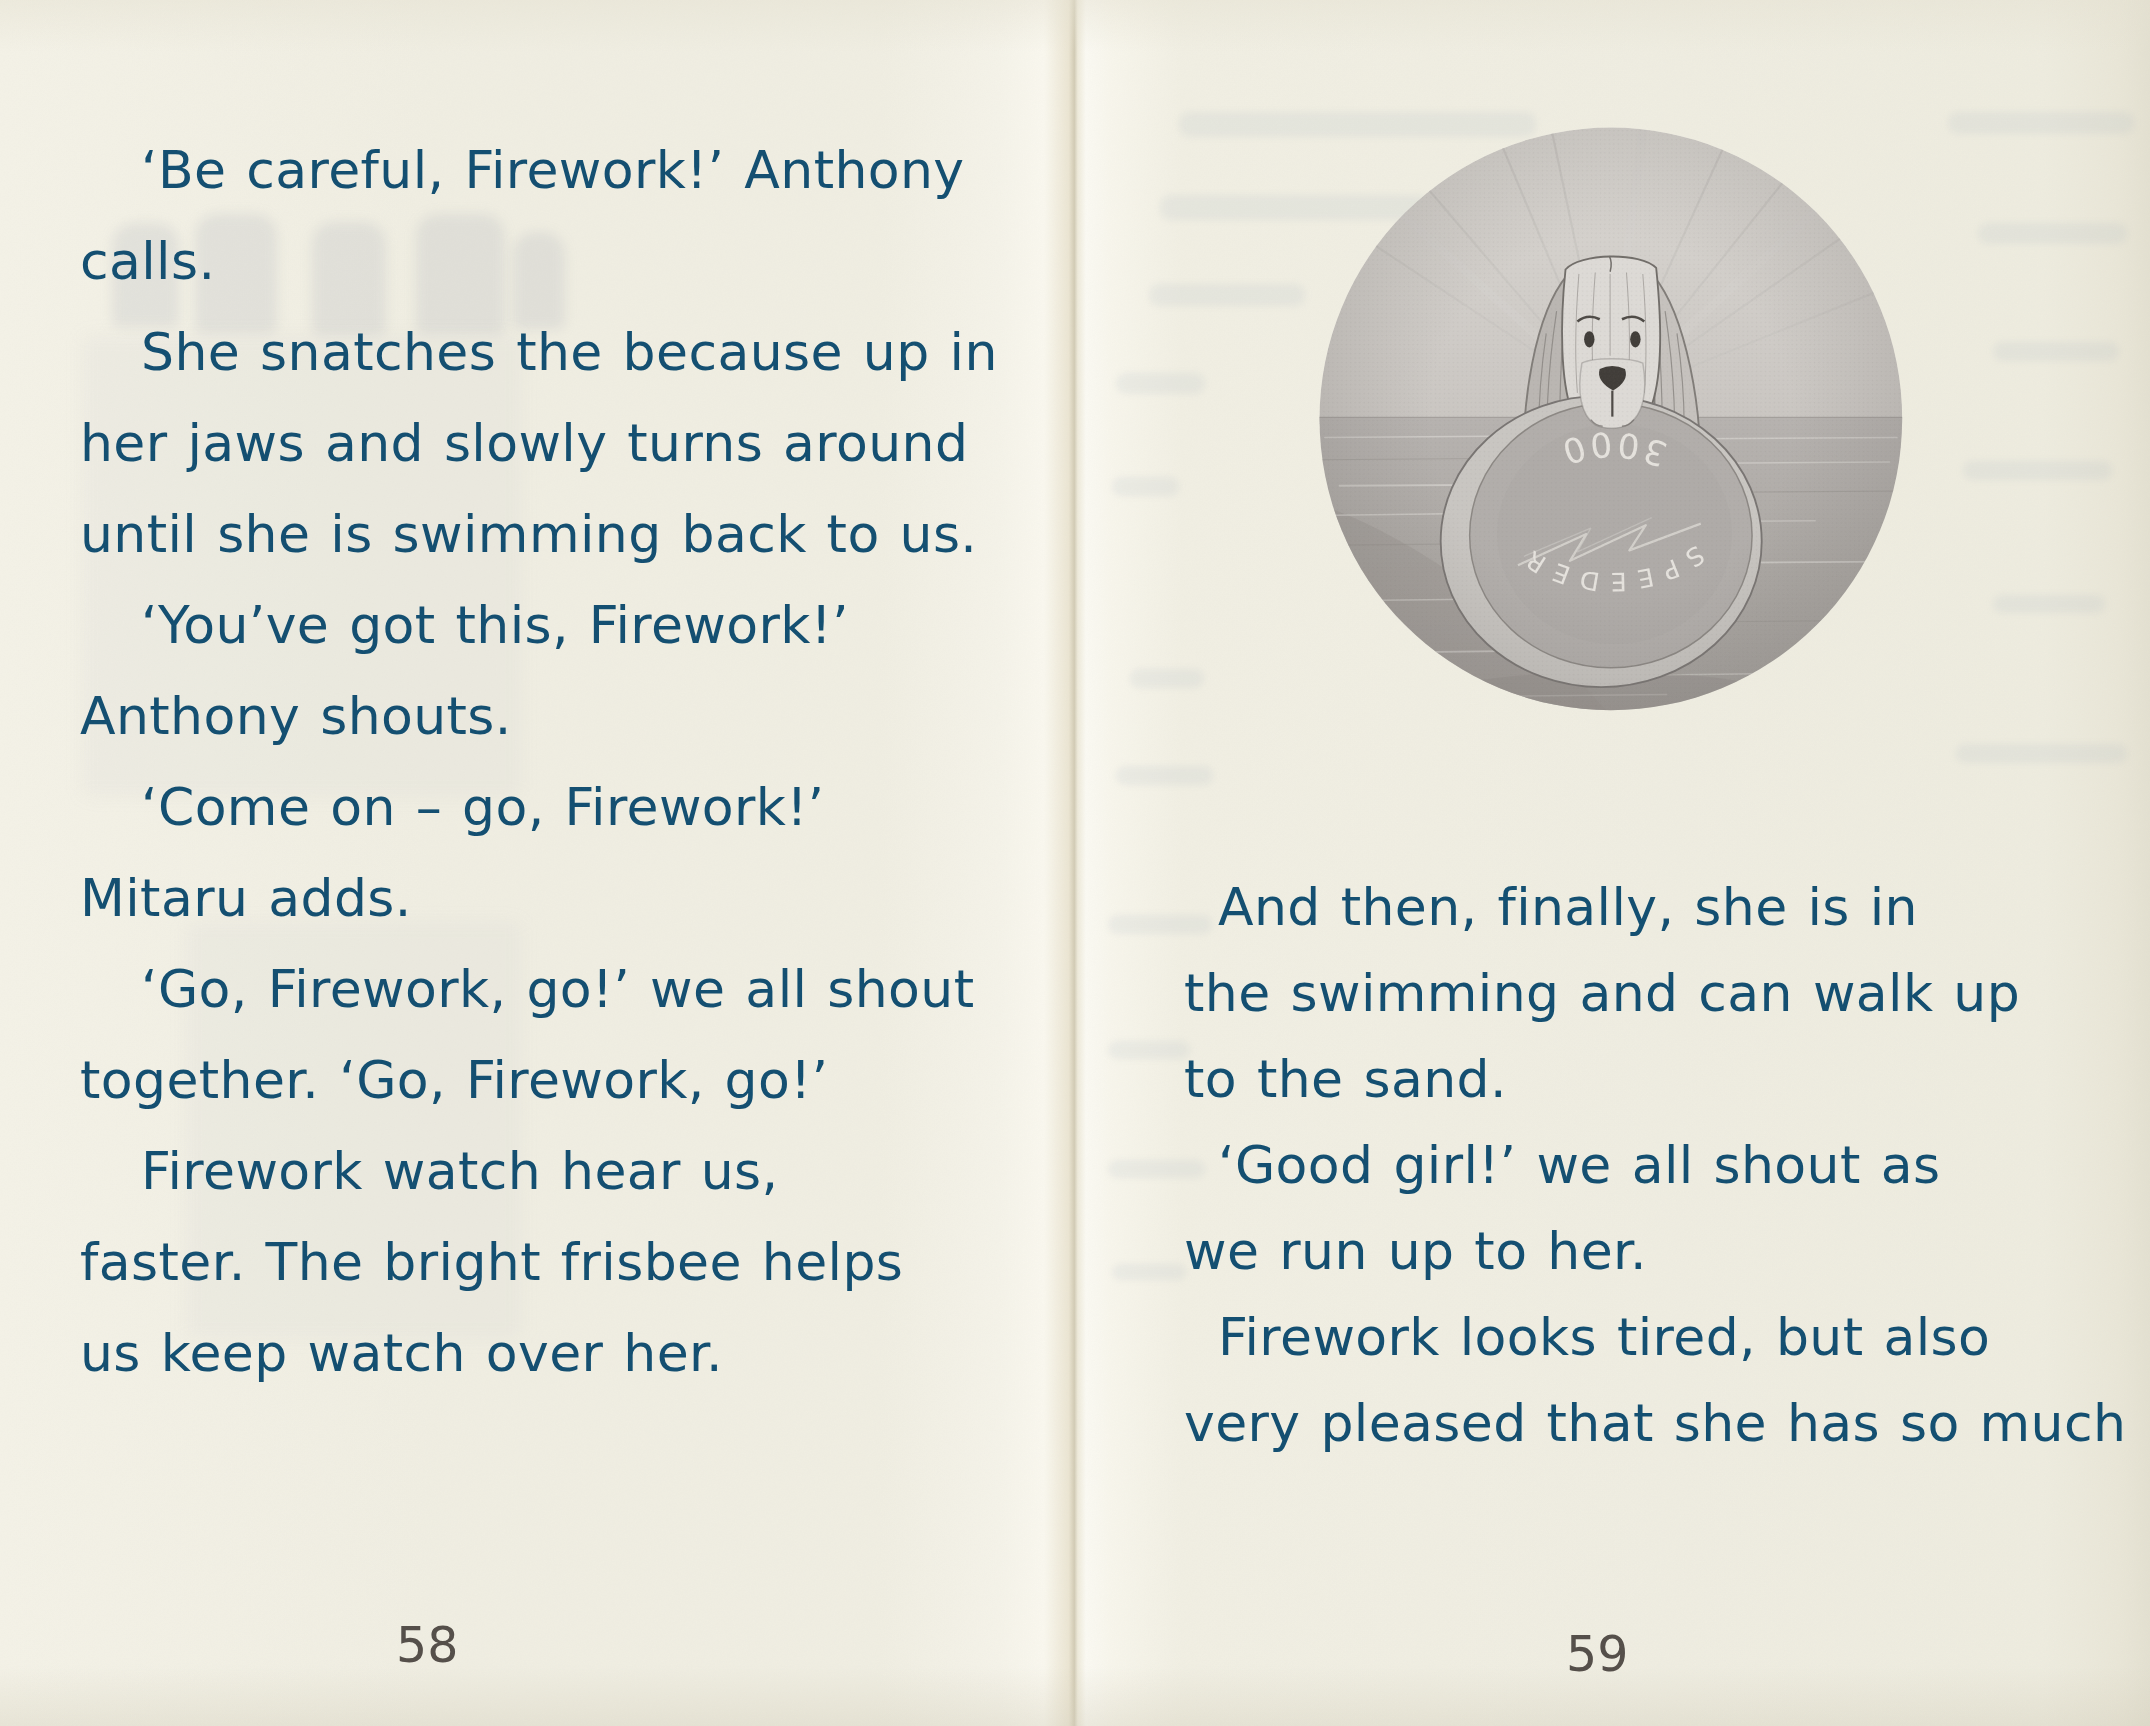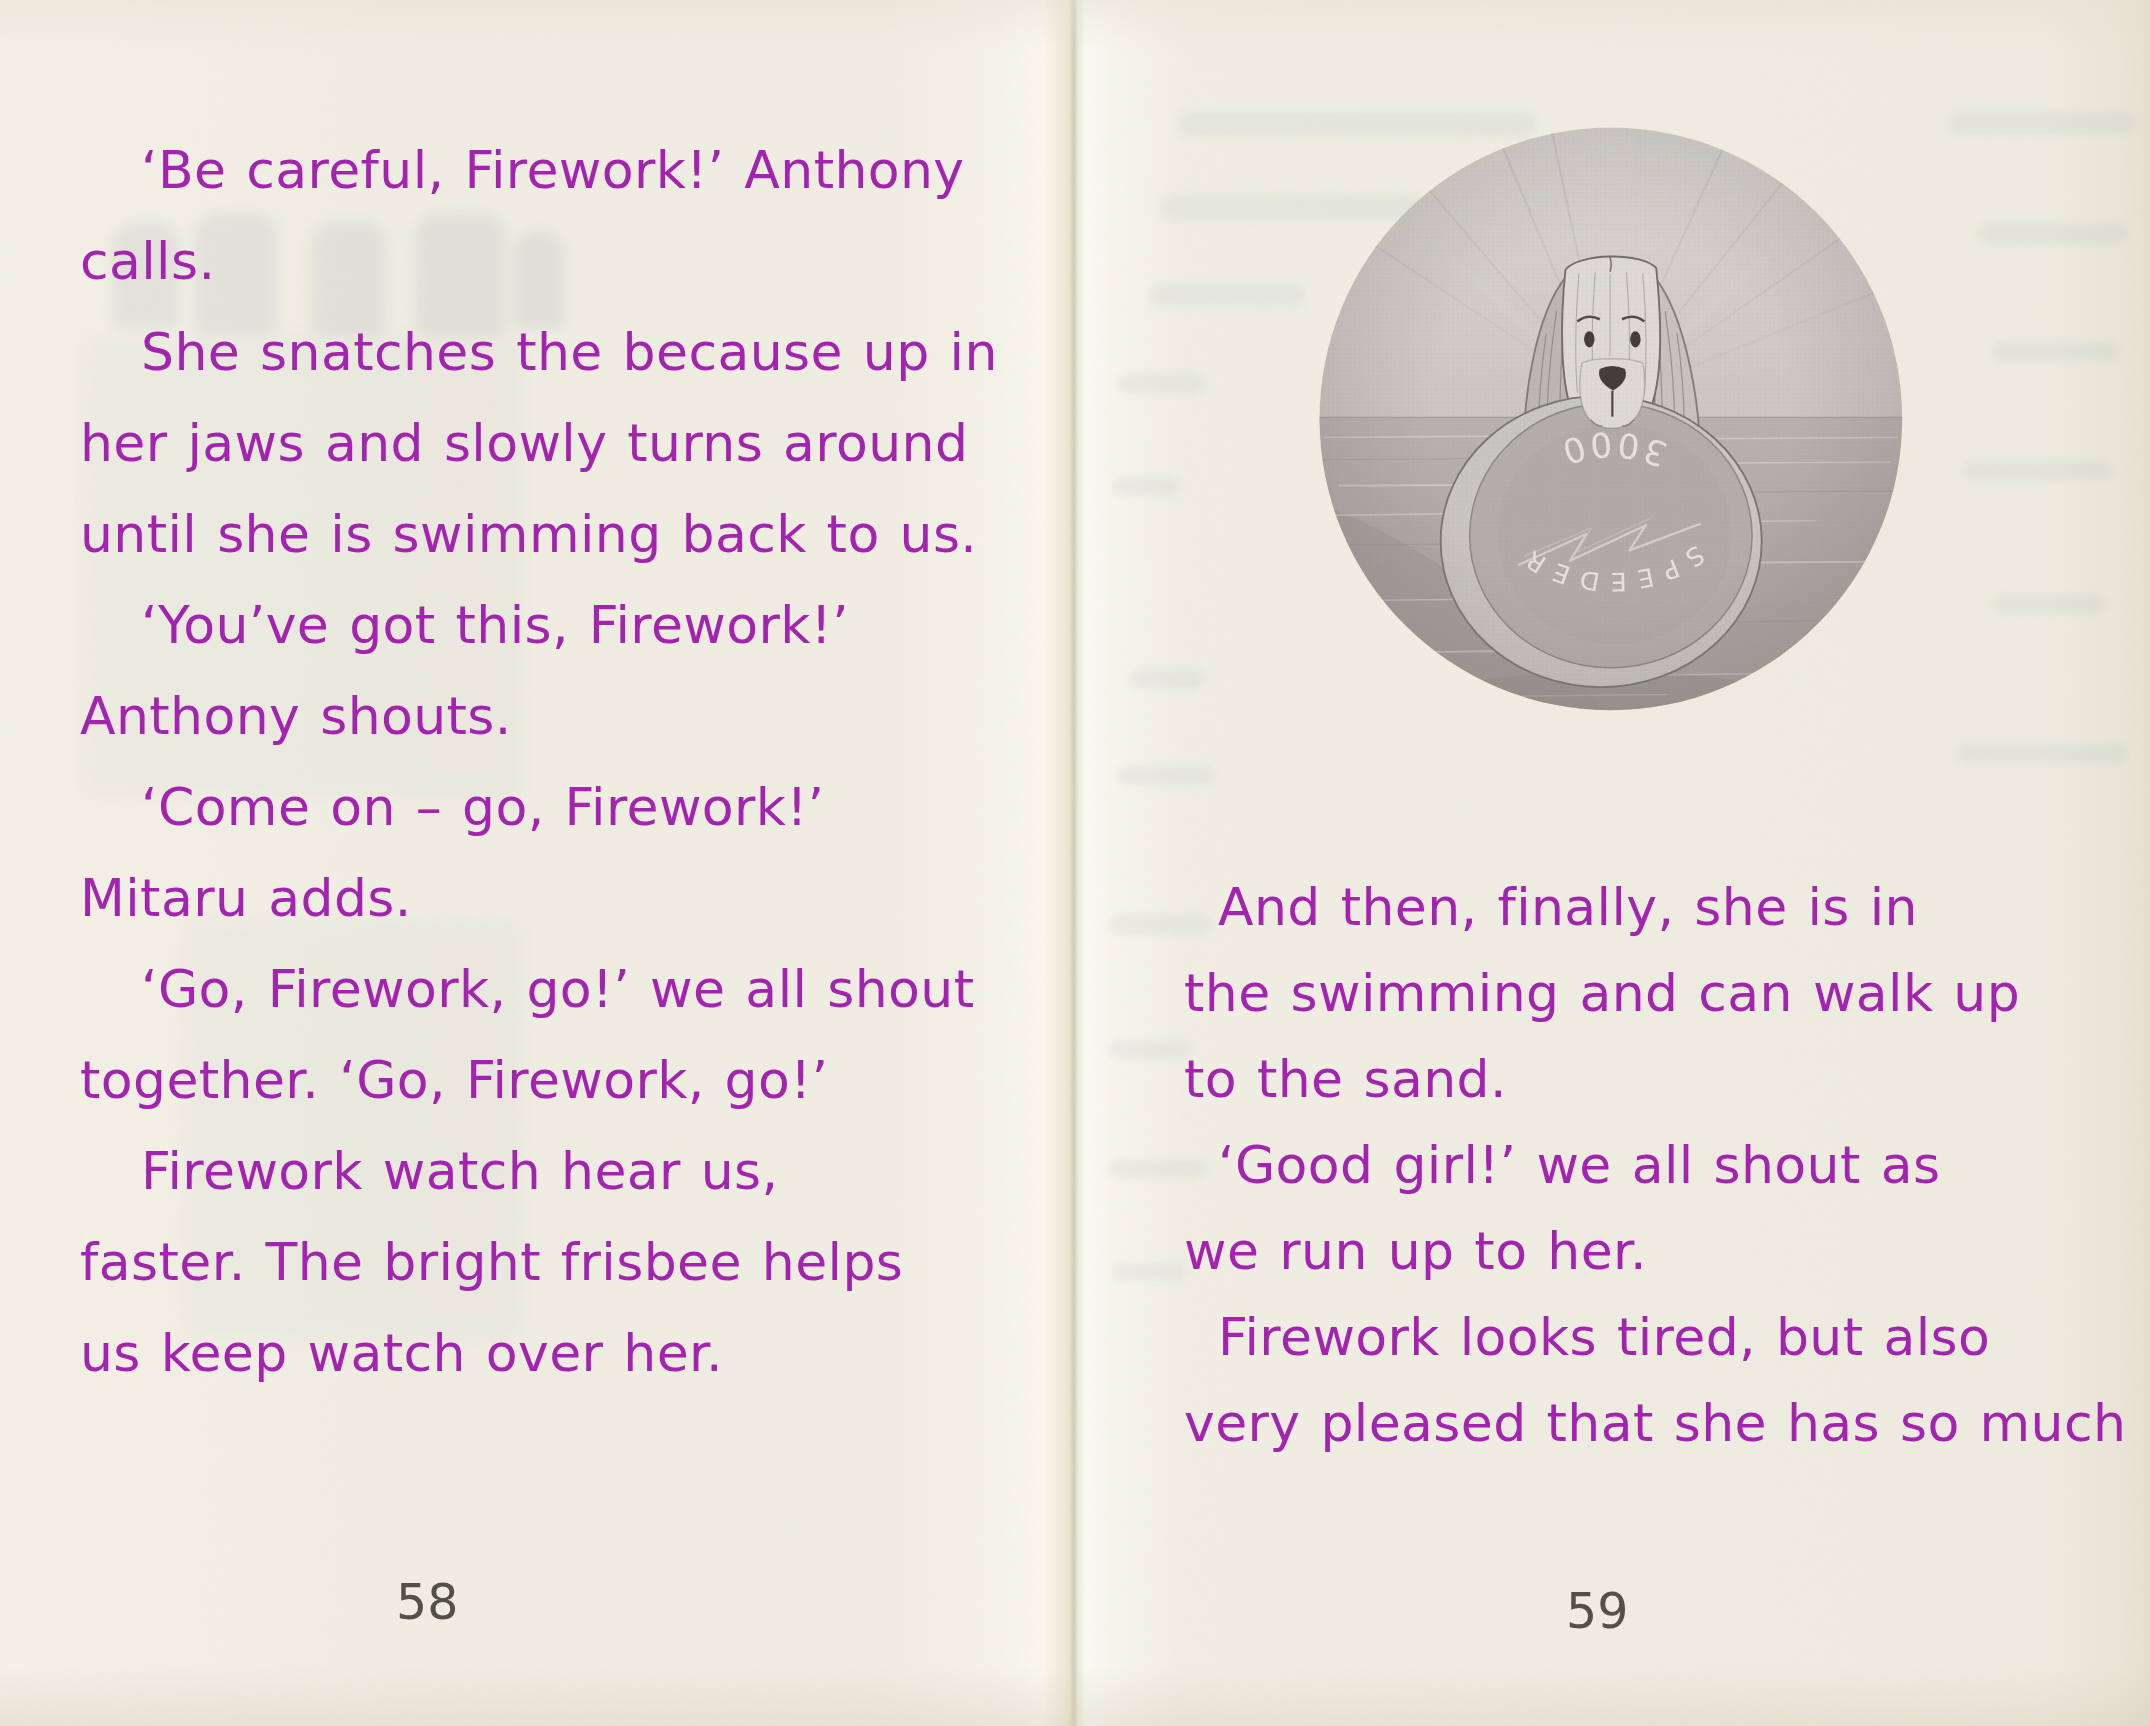--- a/index.html
+++ b/index.html
@@ -21,28 +21,28 @@
       #cfc8b1 0%, #efebdb 0.35%, #fcfbf4 1.1%, #f9f7ed 3.5%,
       #f2f0e4 10%, #f0eee2 55%, #efede0 90%, #eae7d8 97%, #e4e1d1 100%);
   }
   .page::after { 
     content:""; position:absolute; left:0; right:0; top:0; bottom:0;
     background:linear-gradient(180deg, rgba(230,226,210,0.45) 0%, rgba(255,255,255,0) 3%,
                rgba(255,255,255,0) 96.5%, rgba(210,205,185,0.35) 100%);
     pointer-events:none;
   }
 
-  .textblock { position:absolute; color:#a21caf; }
+  .textblock { position:absolute; color:#0c4a6e; }
   .textblock .line { white-space:nowrap; }
   .tb-left  { left:80px;  top:125px;  font-size:52px; line-height:91px; letter-spacing:0.4px; word-spacing:3px; }
   .tb-right { left:1184px; top:864px; font-size:52px; line-height:86px; letter-spacing:0.4px; word-spacing:3px; }
   .tb-left  .indent { padding-left:61px; }
   .tb-right .indent { padding-left:34px; }
 
-  .page-number { position:absolute; color:#504a45; font-size:49px; }
+  .page-number { position:absolute; color:#504a45; font-size:49px;margin-top:43px; }
   .pn-left  { left:396px;  top:1574px; }
   .pn-right { left:1566px; top:1583px; }
 
   .illustration { position:absolute; left:1295px; top:88px; width:654px; height:632px; }
 
   .ghost { position:absolute; pointer-events:none; border-radius:10.4px;
            background:rgba(158,168,182,0.13); filter:blur(3.7px); }
   .ghost-fig { background:rgba(140,152,168,0.16); filter:blur(6px); border-radius:22px 22px 7.4px 7.4px; }
   .ghost-block { background:rgba(165,175,182,0.07); filter:blur(9px); border-radius:6px; }
 

